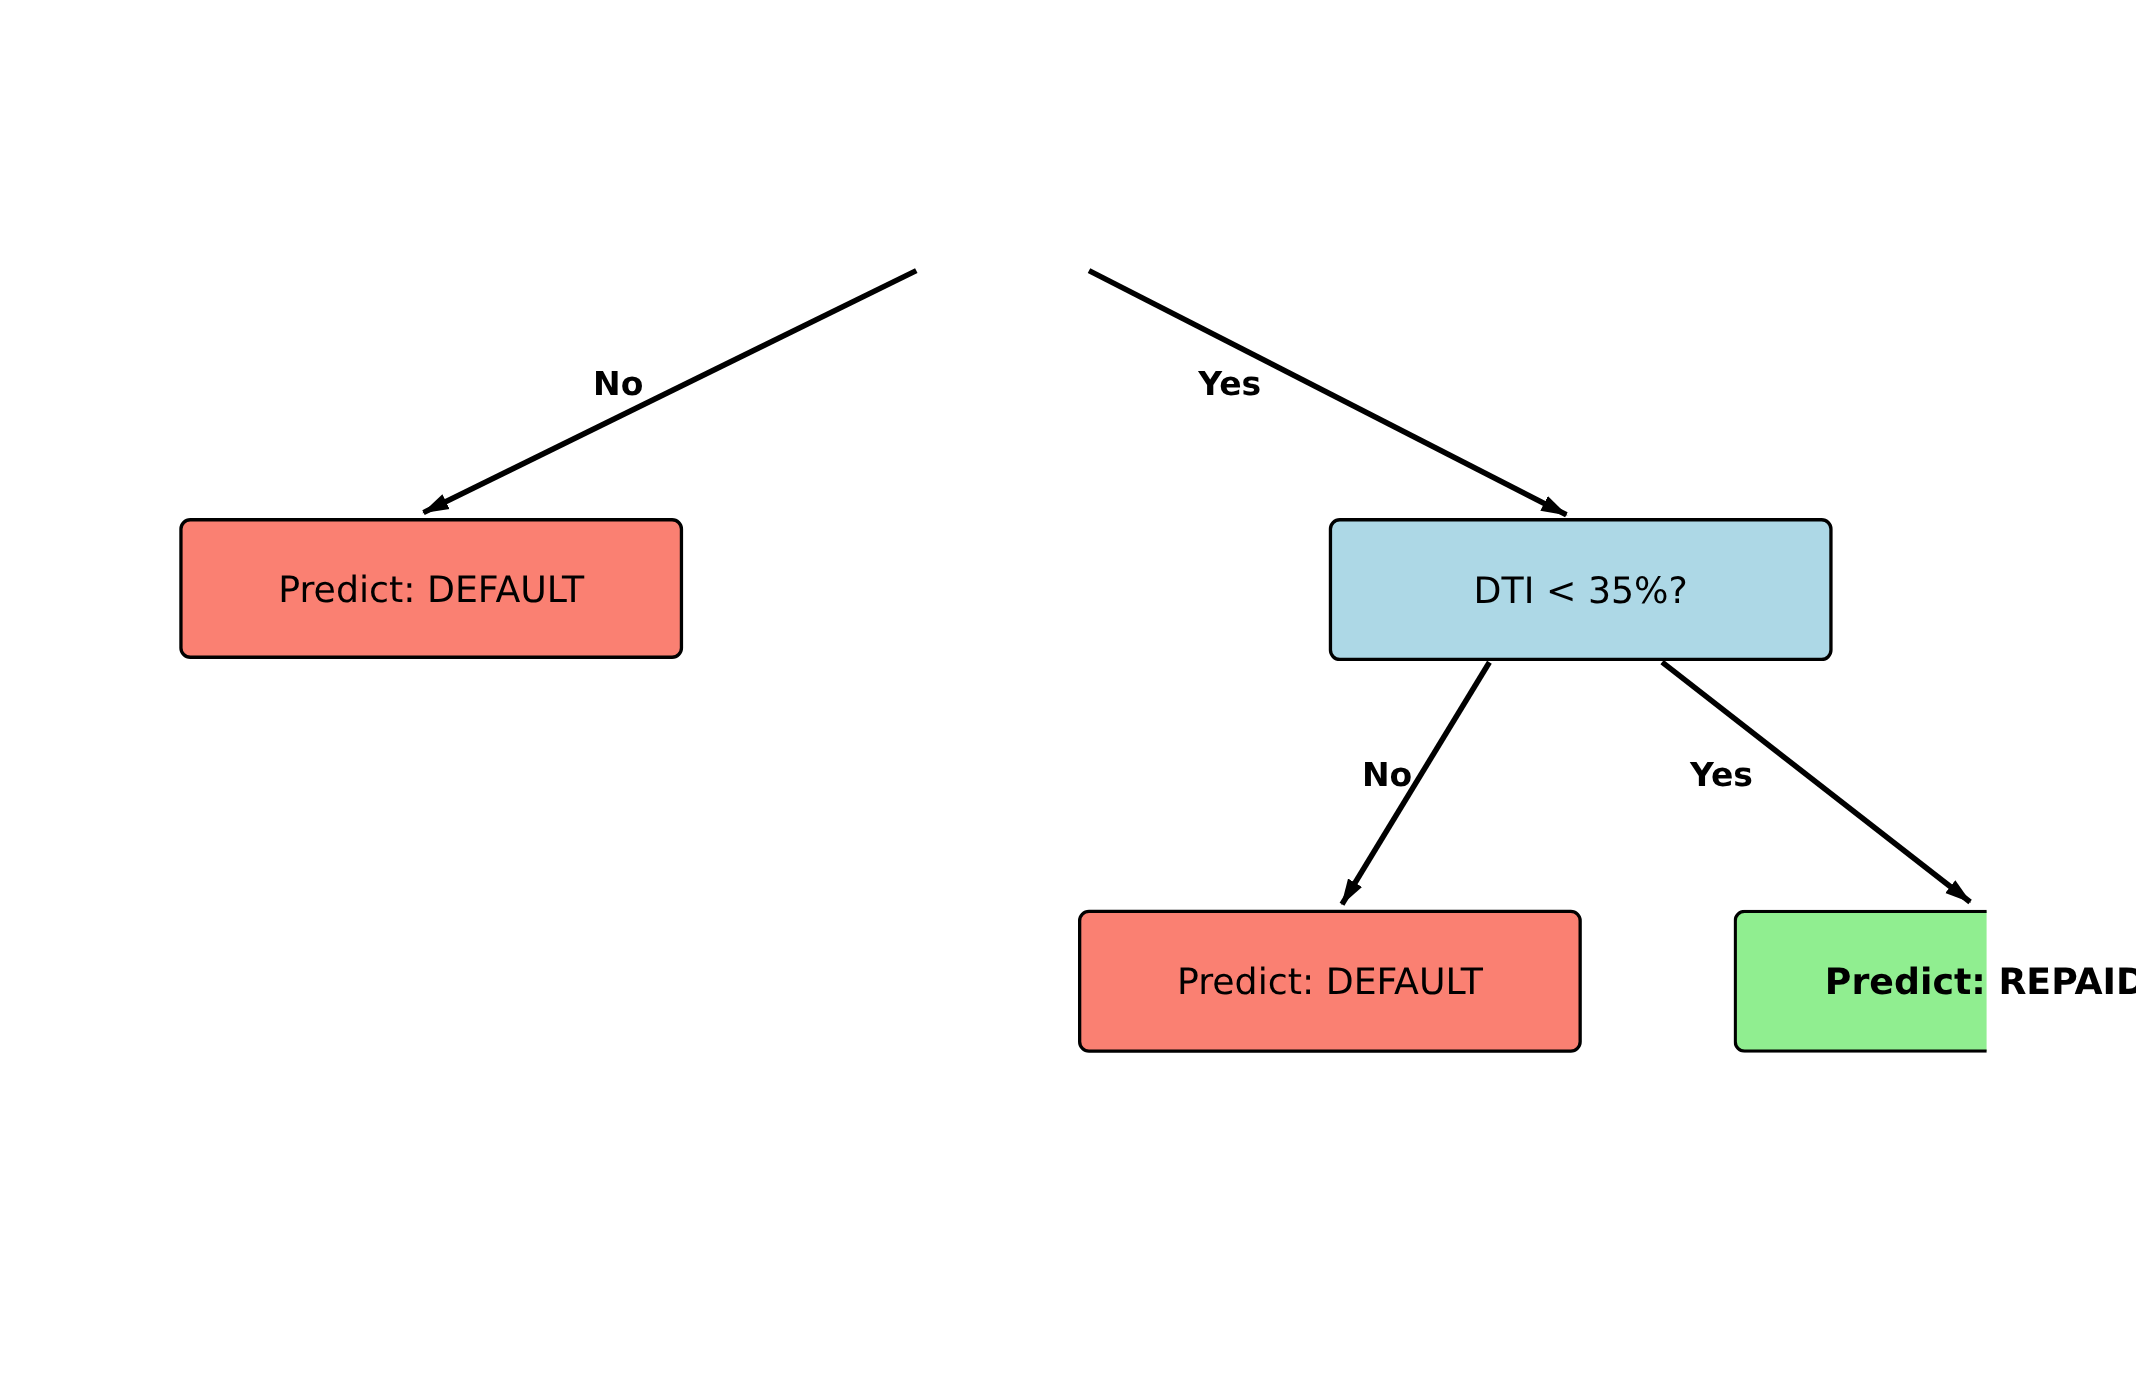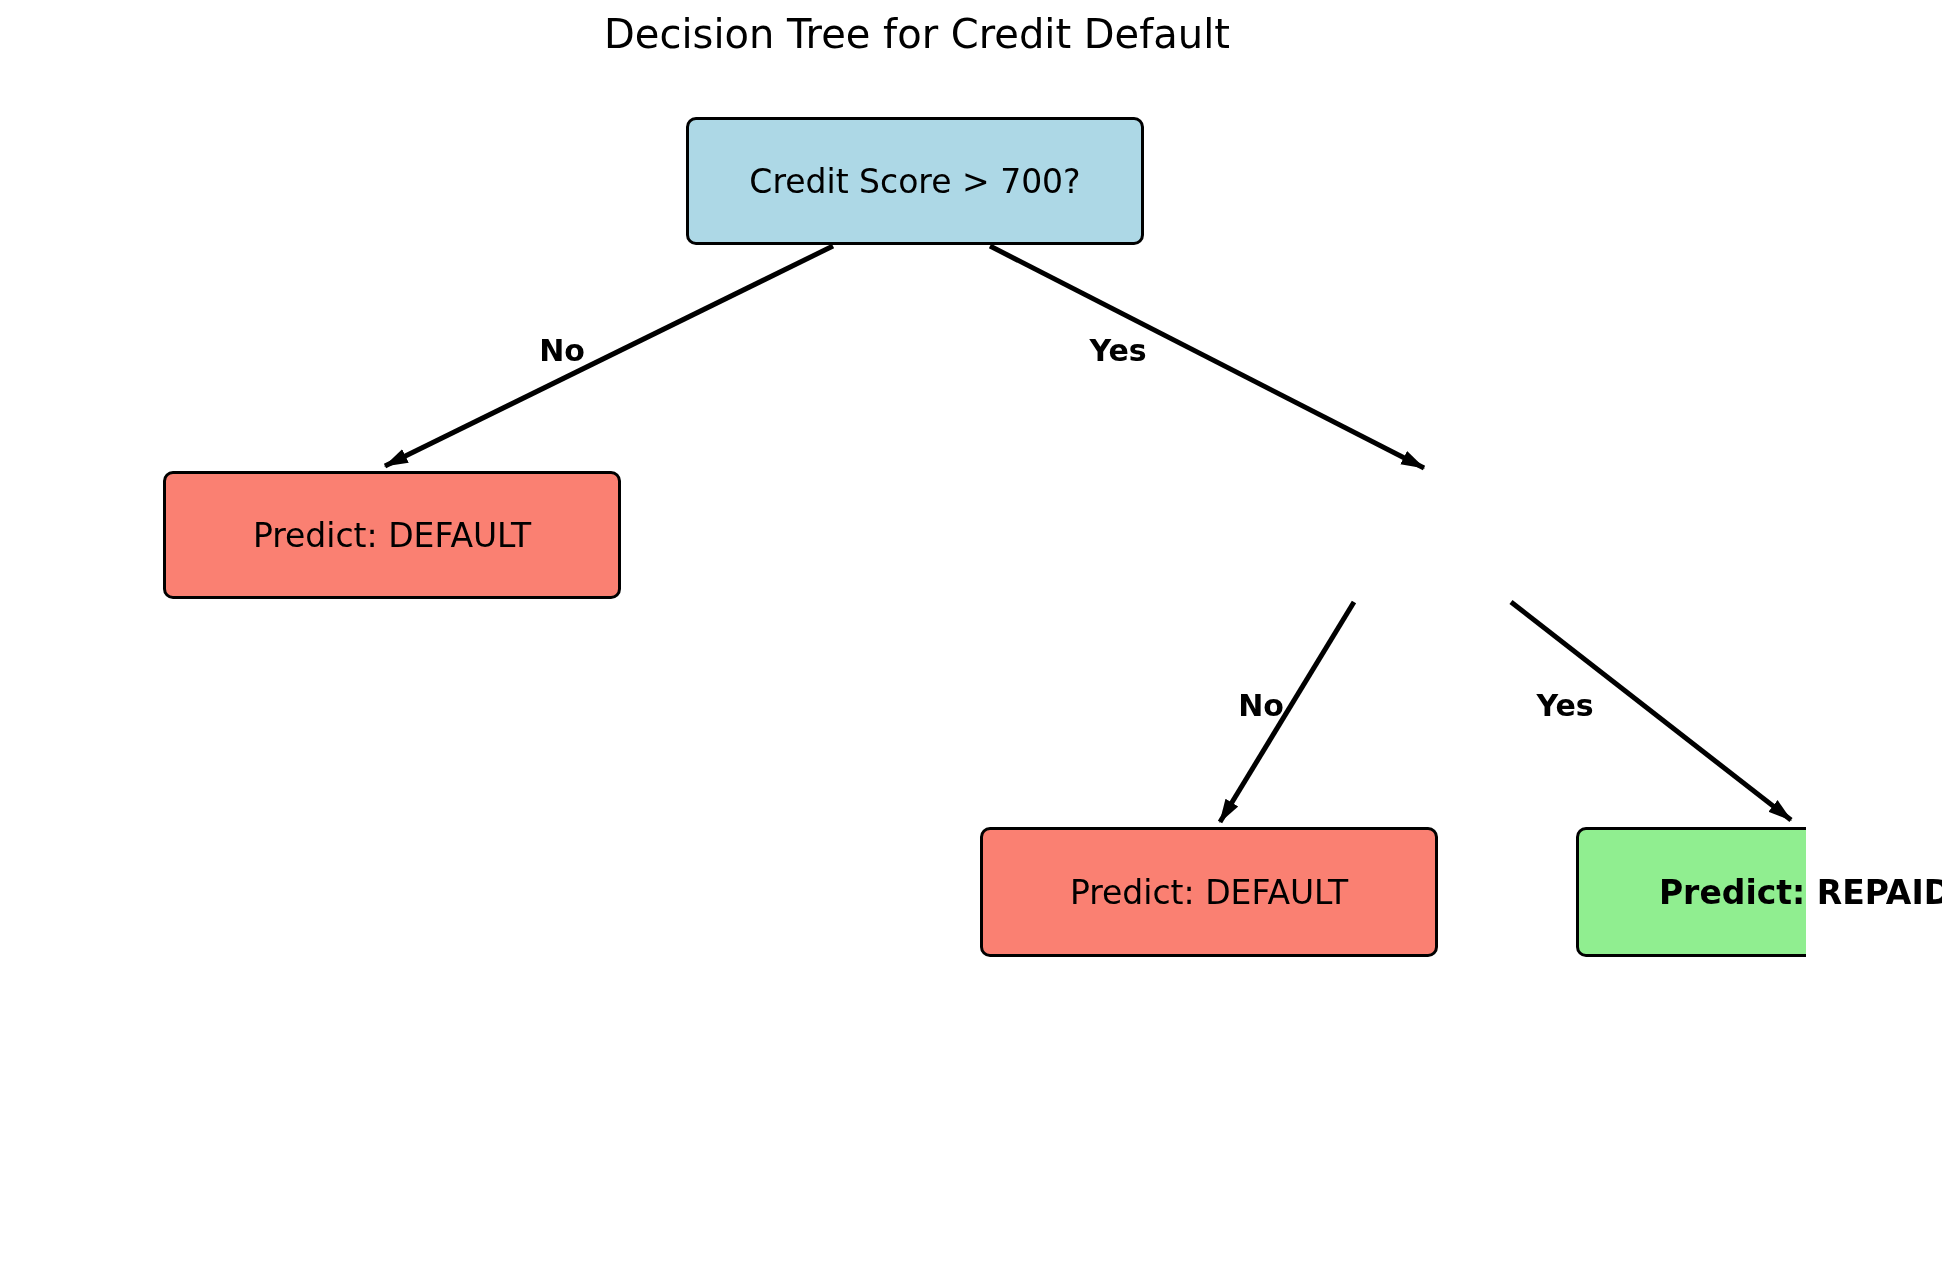--- a/index.html
+++ b/index.html
@@ -77,42 +77,41 @@
     white-space: nowrap;
     color: var(--c-text, #000000);
     margin-top: 36px;
   }
 </style>
 </head>
 <body>
 
 <div class="canvas">
 
-  <div class="title">Decision Tree for Credit Default</div>
 
   <svg class="edges-svg" viewBox="0 0 1942 1266" xmlns="http://www.w3.org/2000/svg">
     <defs>
       <marker id="ah" viewBox="0 0 10 7" refX="9.5" refY="3.5" markerWidth="4.8" markerHeight="3.4" markerUnits="strokeWidth" orient="auto">
         <path class="arrow-head" d="M0,0.4 L10,3.5 L0,6.6 Z"></path>
       </marker>
     </defs>
     <line x1="833" y1="246" x2="385" y2="466" marker-end="url(#ah)"></line>
     <line x1="990" y1="246" x2="1424" y2="468" marker-end="url(#ah)"></line>
     <line x1="1354" y1="602" x2="1220" y2="822" marker-end="url(#ah)"></line>
     <line x1="1511" y1="602" x2="1791" y2="820" marker-end="url(#ah)"></line>
   </svg>
 
-  <div class="node decision" style="left:686px; top:117px; width:458px; height:128px;">
-    <span class="node-text">Credit Score &gt; 700?</span>
-  </div>
 
   <div class="node leaf-default" style="left:163px; top:471px; width:458px; height:128px;">
     <span class="node-text bold">Predict: DEFAULT</span>
   </div>
 
+  <div class="node decision" style="left:1208px; top:471px; width:458px; height:130px;">
+    <span class="node-text">DTI &lt; 35%?</span>
+  </div>
 
   <div class="node leaf-default" style="left:980px; top:827px; width:458px; height:130px;">
     <span class="node-text bold">Predict: DEFAULT</span>
   </div>
 
   <div class="clip" style="left:1576px; top:827px; width:230px; height:130px;">
     <div class="node leaf-repaid" style="width:458px; height:130px;"></div>
   </div>
   <div class="overlay-label" style="left:1576px; top:827px; width:458px; height:130px;">Predict: REPAID</div>
 

